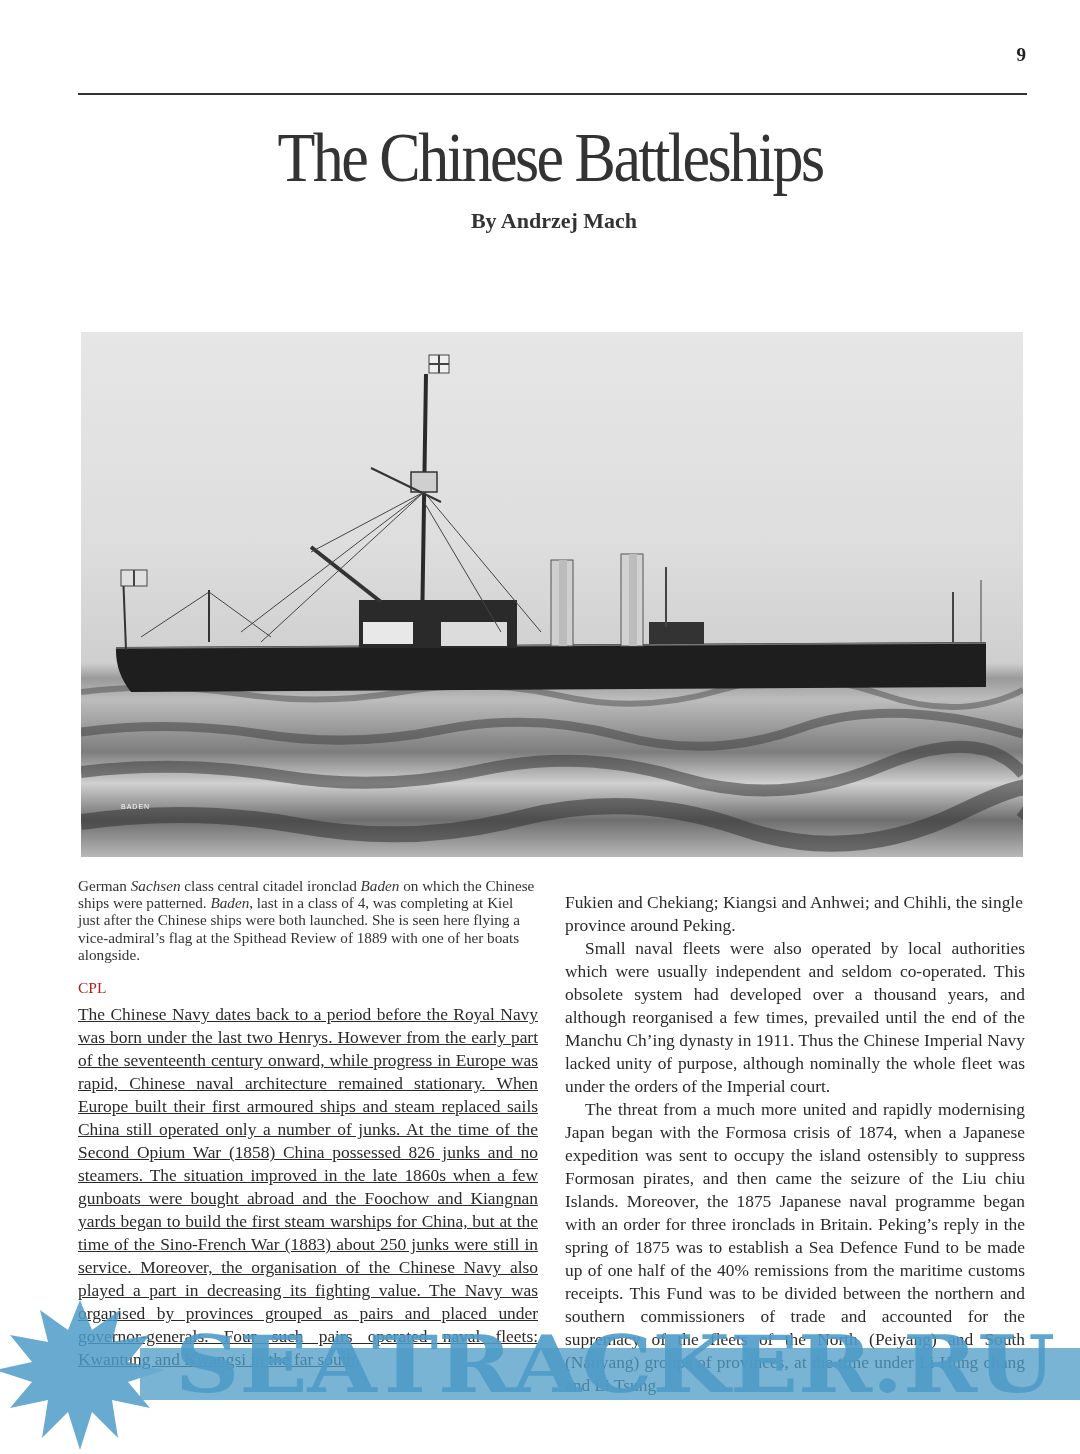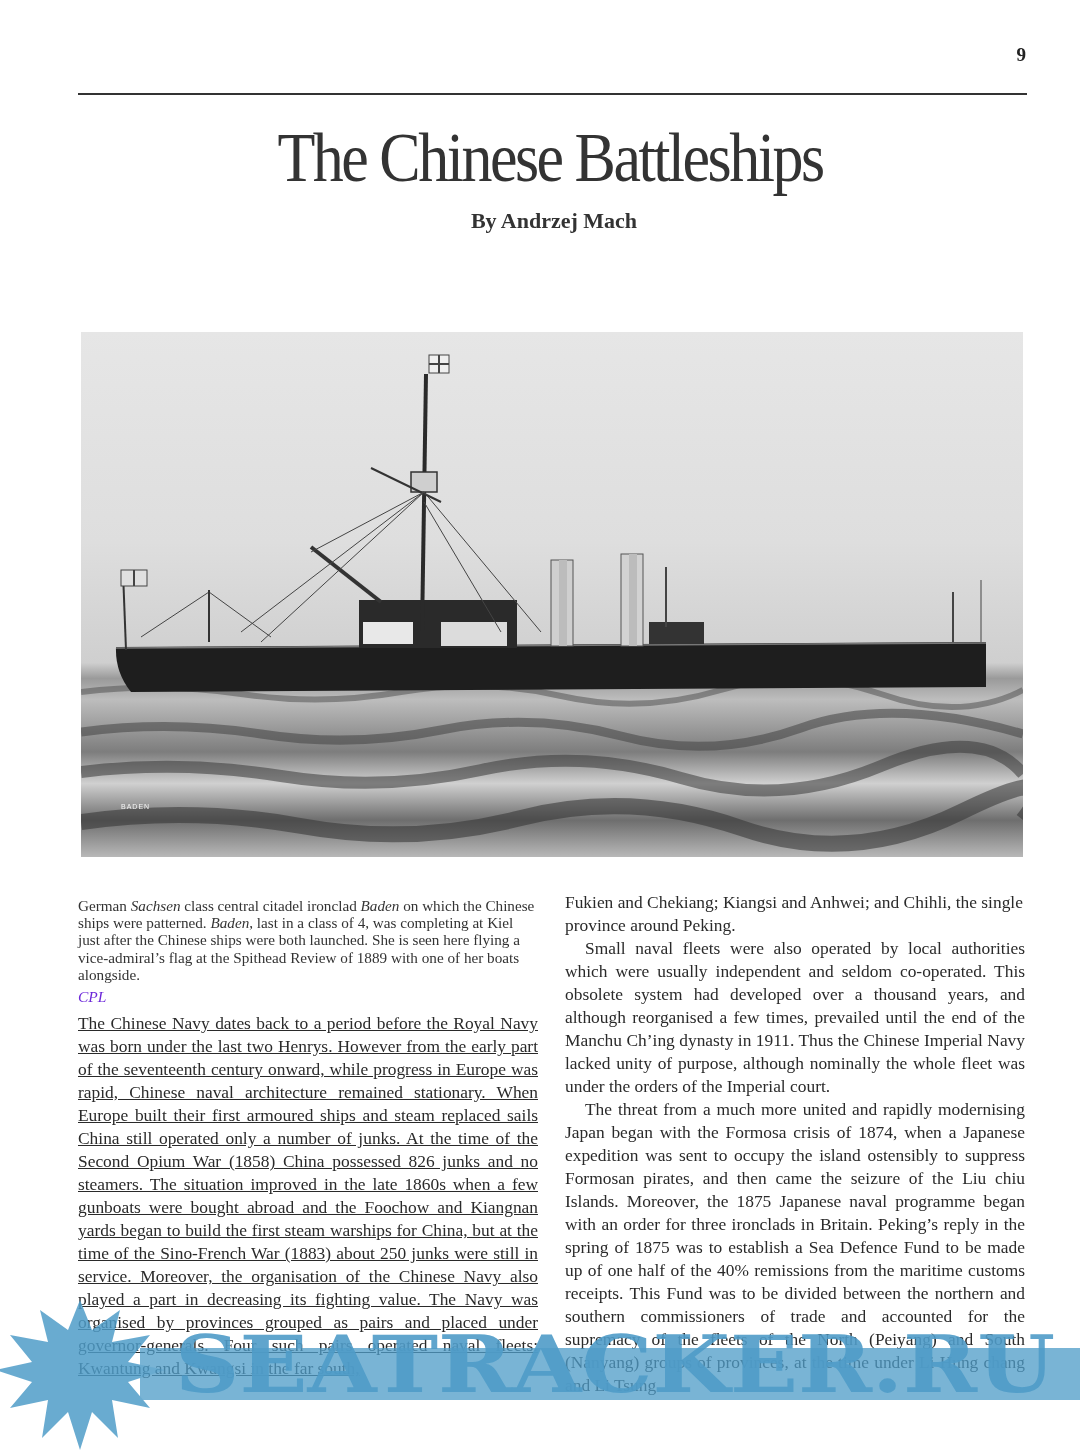--- a/index.html
+++ b/index.html
@@ -29,26 +29,26 @@
     position: absolute; left: 81px; top: 332px; width: 942px; height: 525px;
     background: linear-gradient(to bottom, #e6e6e6 0%, #dedede 40%, #cfcfcf 63%, #9a9a9a 66%, #bdbdbd 70%, #7d7d7d 80%, #d0d0d0 86%, #6e6e6e 93%, #b8b8b8 100%);
     overflow: hidden;
   }
   .photo svg { position: absolute; left: 0; top: 0; }
   .photo-label {
     position: absolute; left: 40px; top: 471px;
     font-family: "Liberation Sans", sans-serif; font-size: 7px; color: #f4f4f4; letter-spacing: 1px;
   }
   .col { position: absolute; width: 460px; }
-  .col-left { left: 78px; top: 897px; }
+  .col-left { left: 78px; top: 877px; }
   .col-right { left: 565px; top: 891px; }
   .caption {
     font-size: 15.2px; line-height: 17.2px; color: #333; margin: 0; text-align: left;
   }
-  .caption-credit { font-style: italic; font-size: 15.5px; margin-top: 5px; color: #6d28d9; }
+  .caption-credit { font-size: 15.5px; margin-top: 16px; color: #b91c1c; }
   .body-text {
     font-size: 17.4px; line-height: 23px; text-align: justify; color: #2a2a2a; margin: 0;
   }
   .body-text.indent { text-indent: 20px; }
   .left-body { margin-top: 7px; text-decoration: underline; }
   .watermark {
     position: absolute; left: 0; top: 1290px; width: 1080px; height: 164px; pointer-events: none;
   }
 </style>
 </head>

